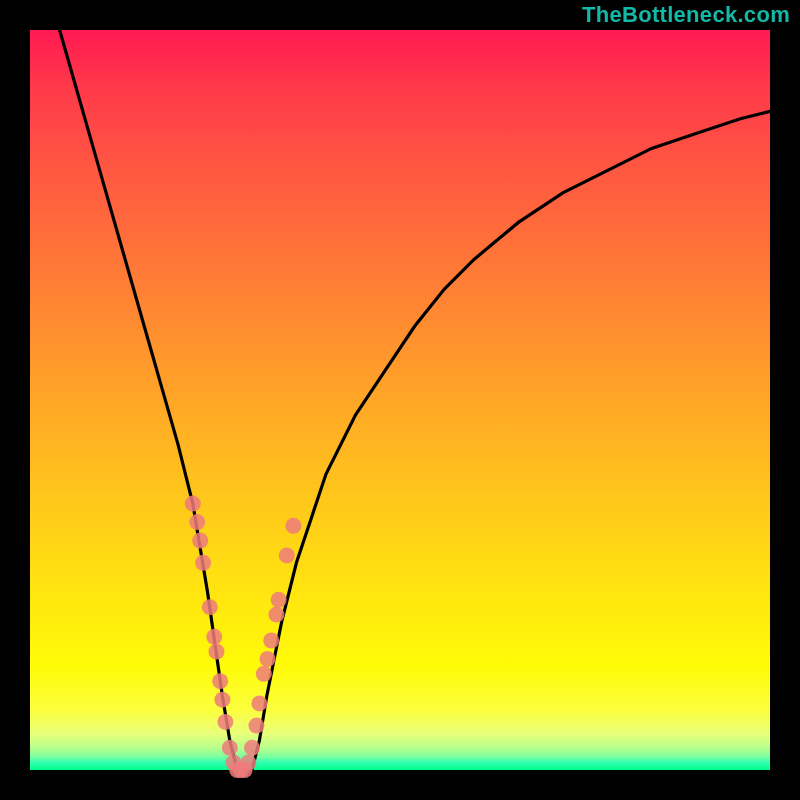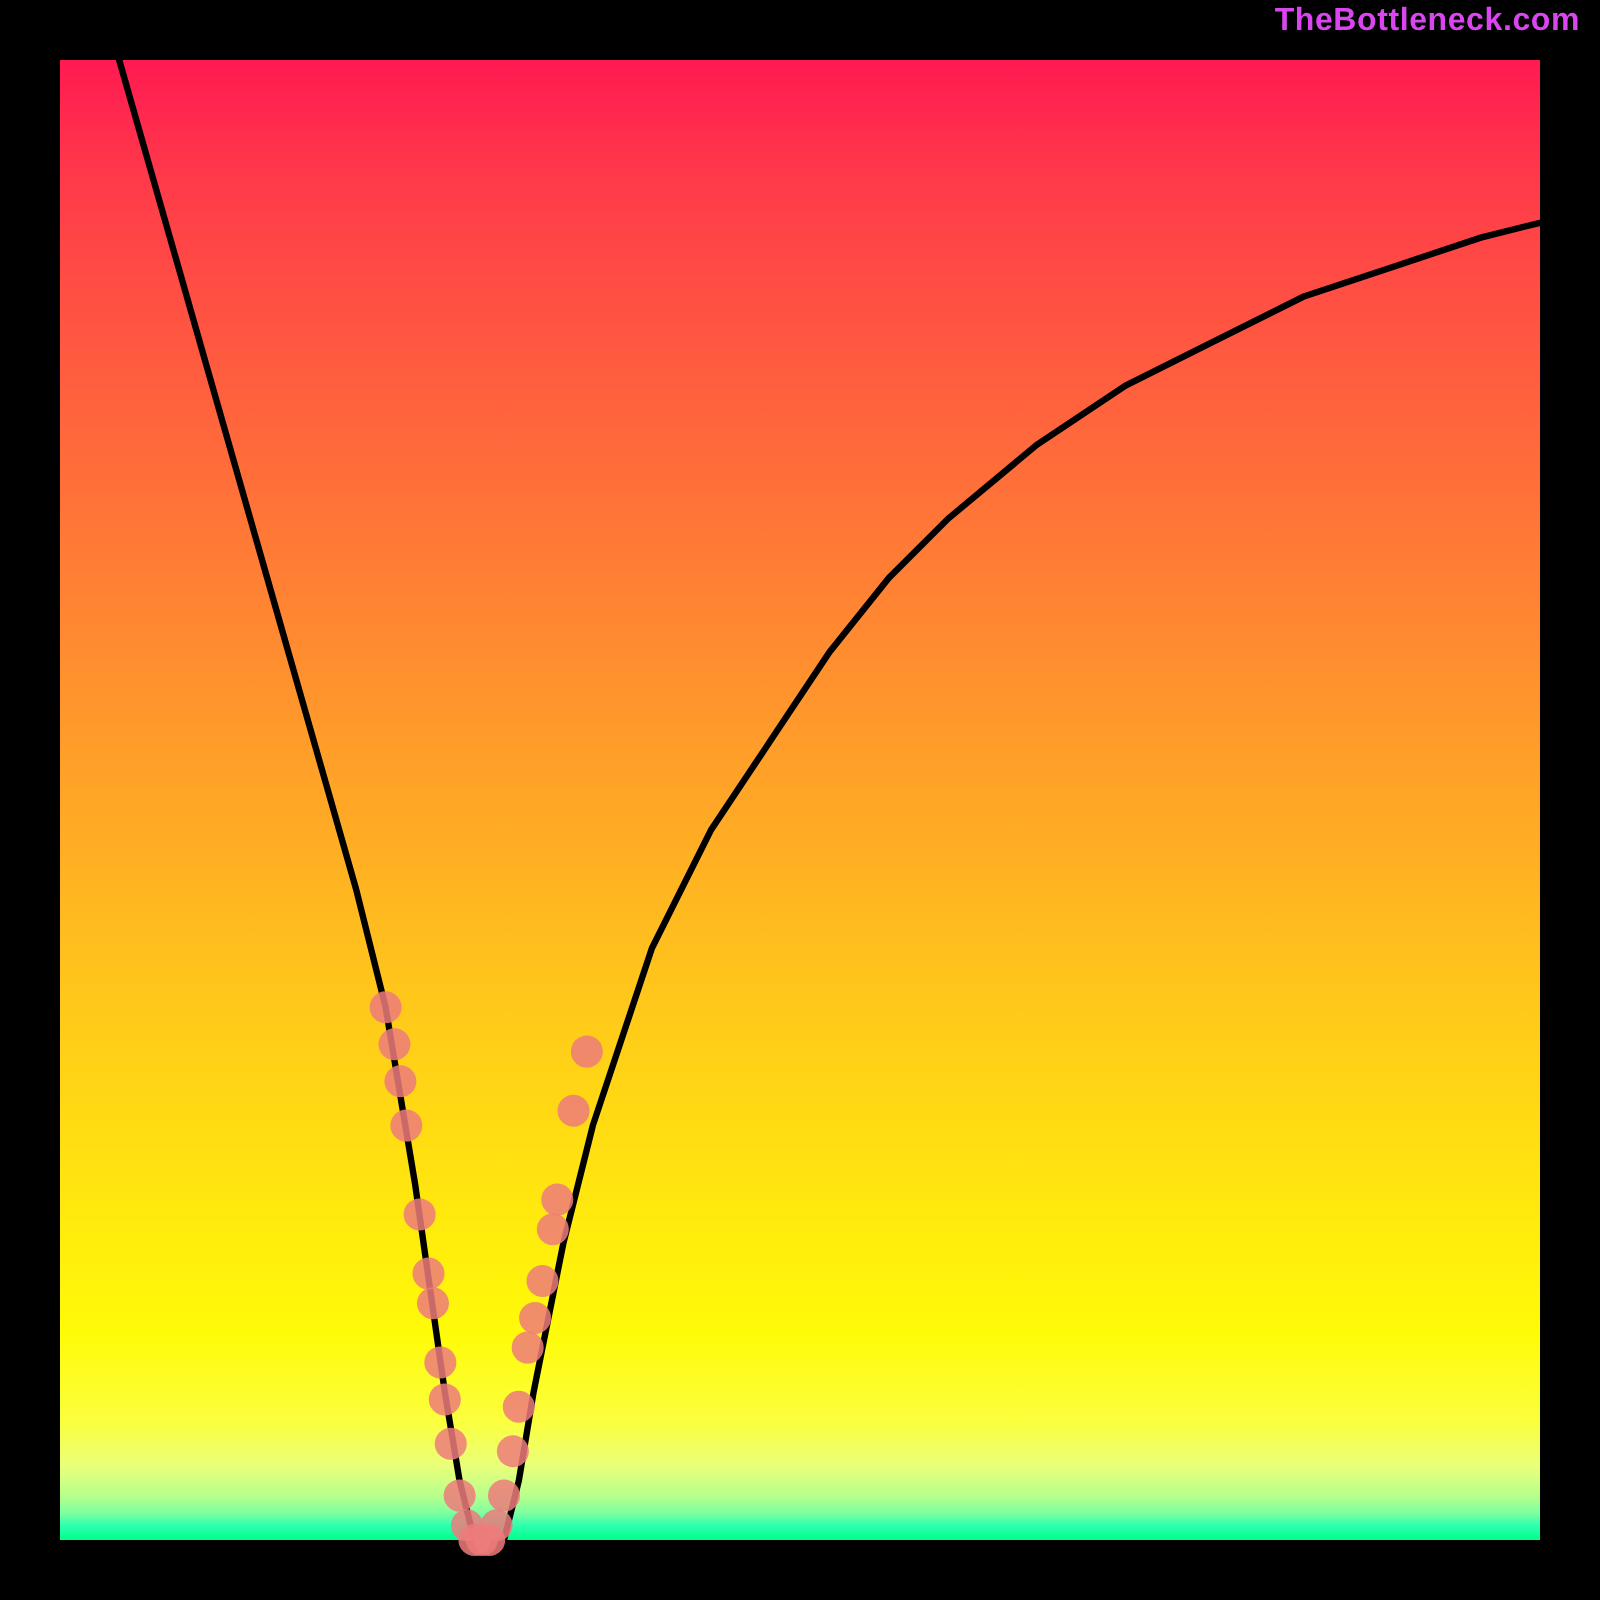--- a/index.html
+++ b/index.html
@@ -41,22 +41,22 @@
       #b8ff8c 97%,
       #7dffa0 98.2%,
       #2fffb2 99%,
       #00ff88 100%
     );
   }
   .watermark {
     position: absolute;
     top: 2px;
     right: 10px;
-    color: #d946ef;
-    font-size: 16px;
+    color: #14b8a6;
+    font-size: 22px;
     font-weight: 600;
     letter-spacing: 0.3px;
     user-select: none;
   }
   svg.curve {
     position: absolute;
     left: 0;
     top: 0;
     width: 740px;
     height: 740px;

